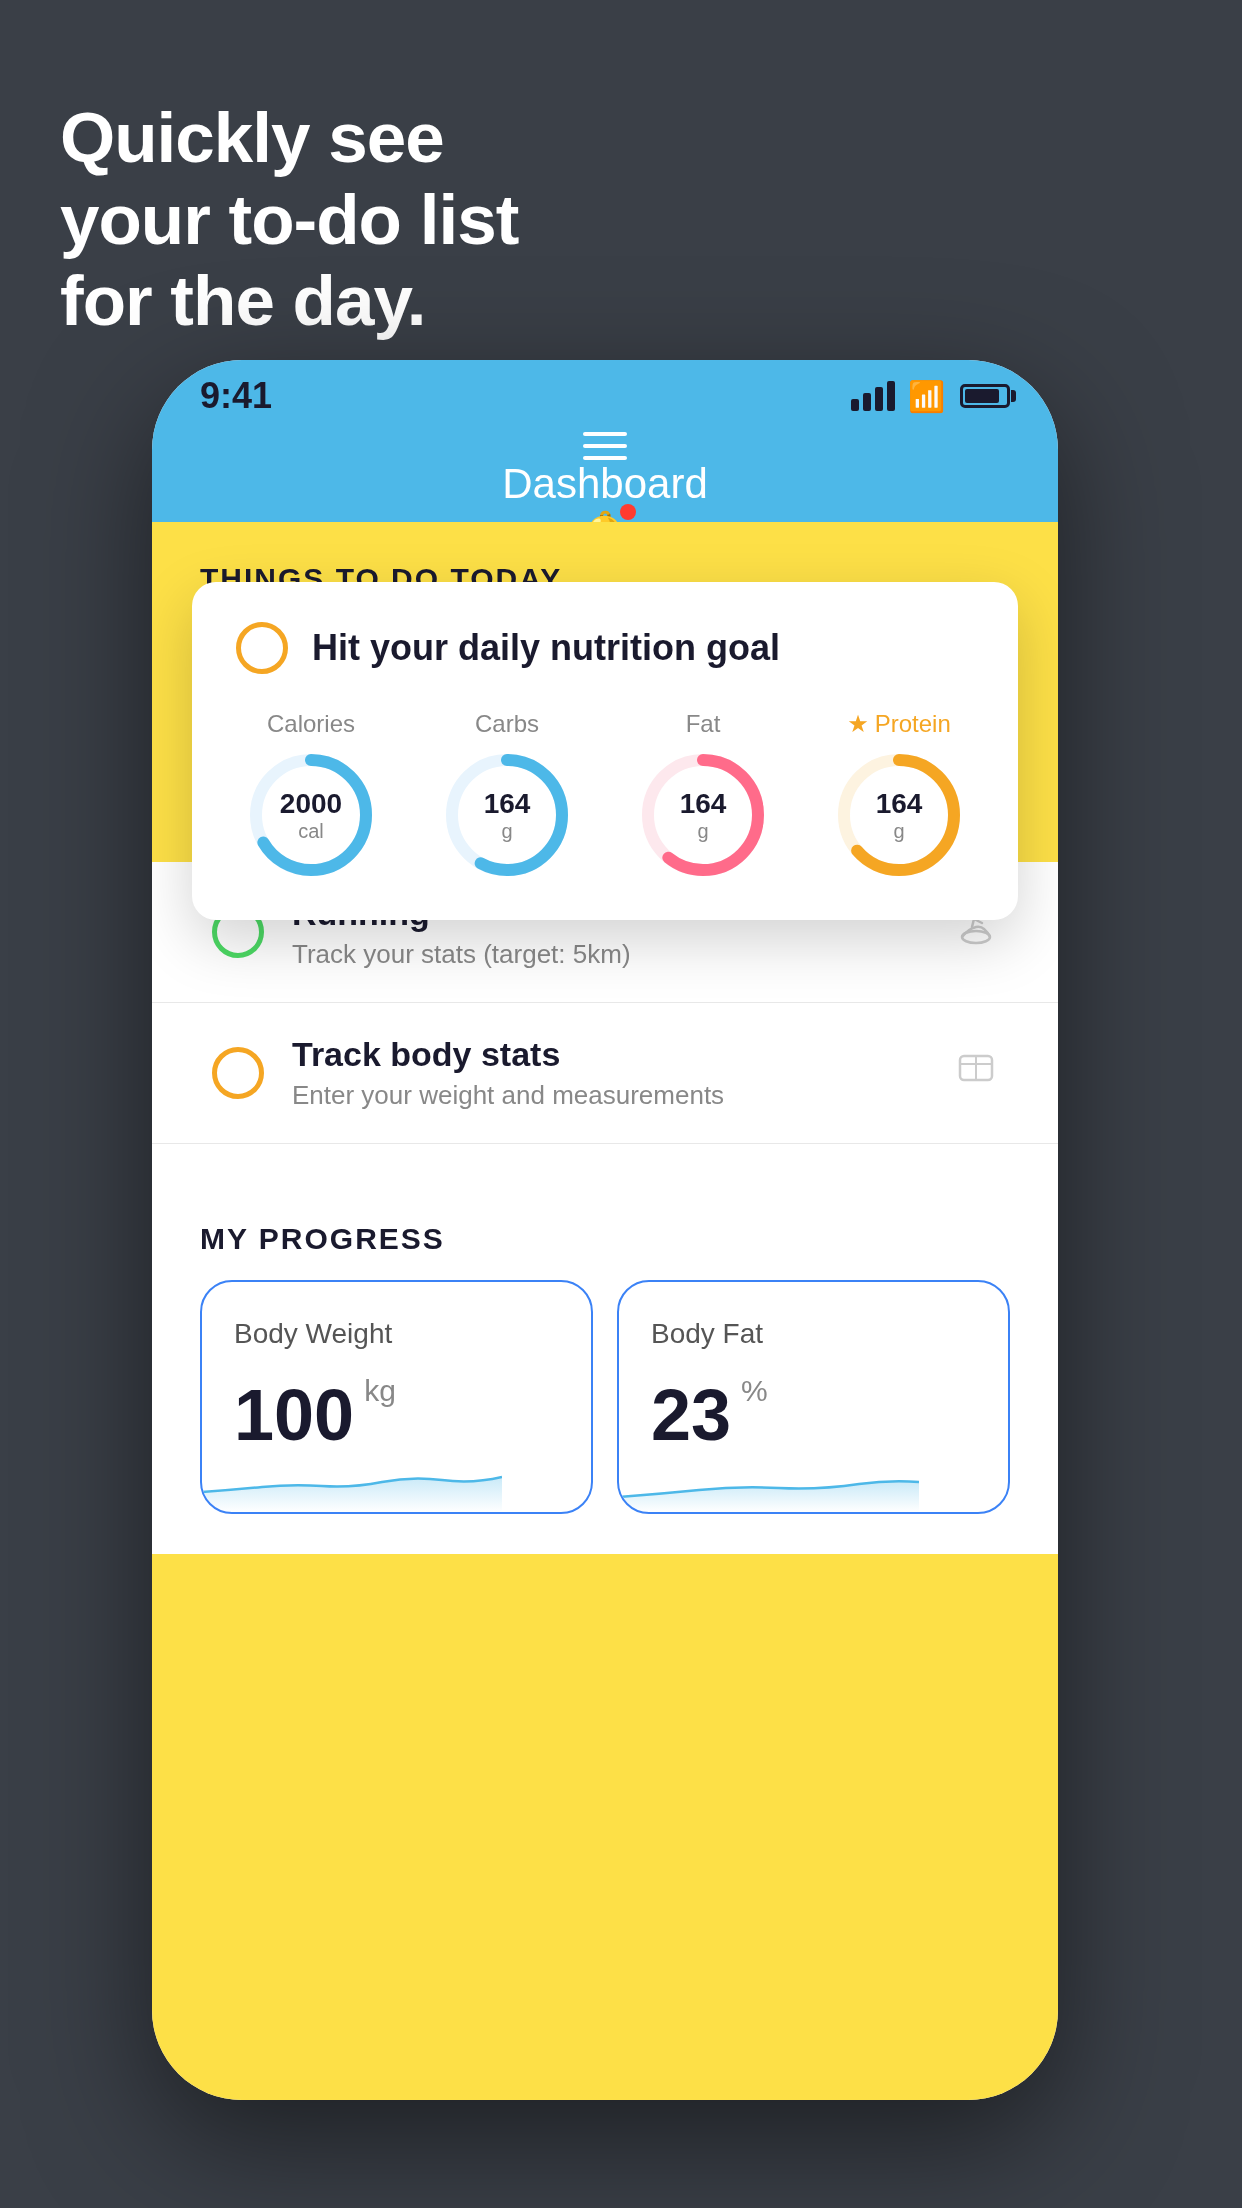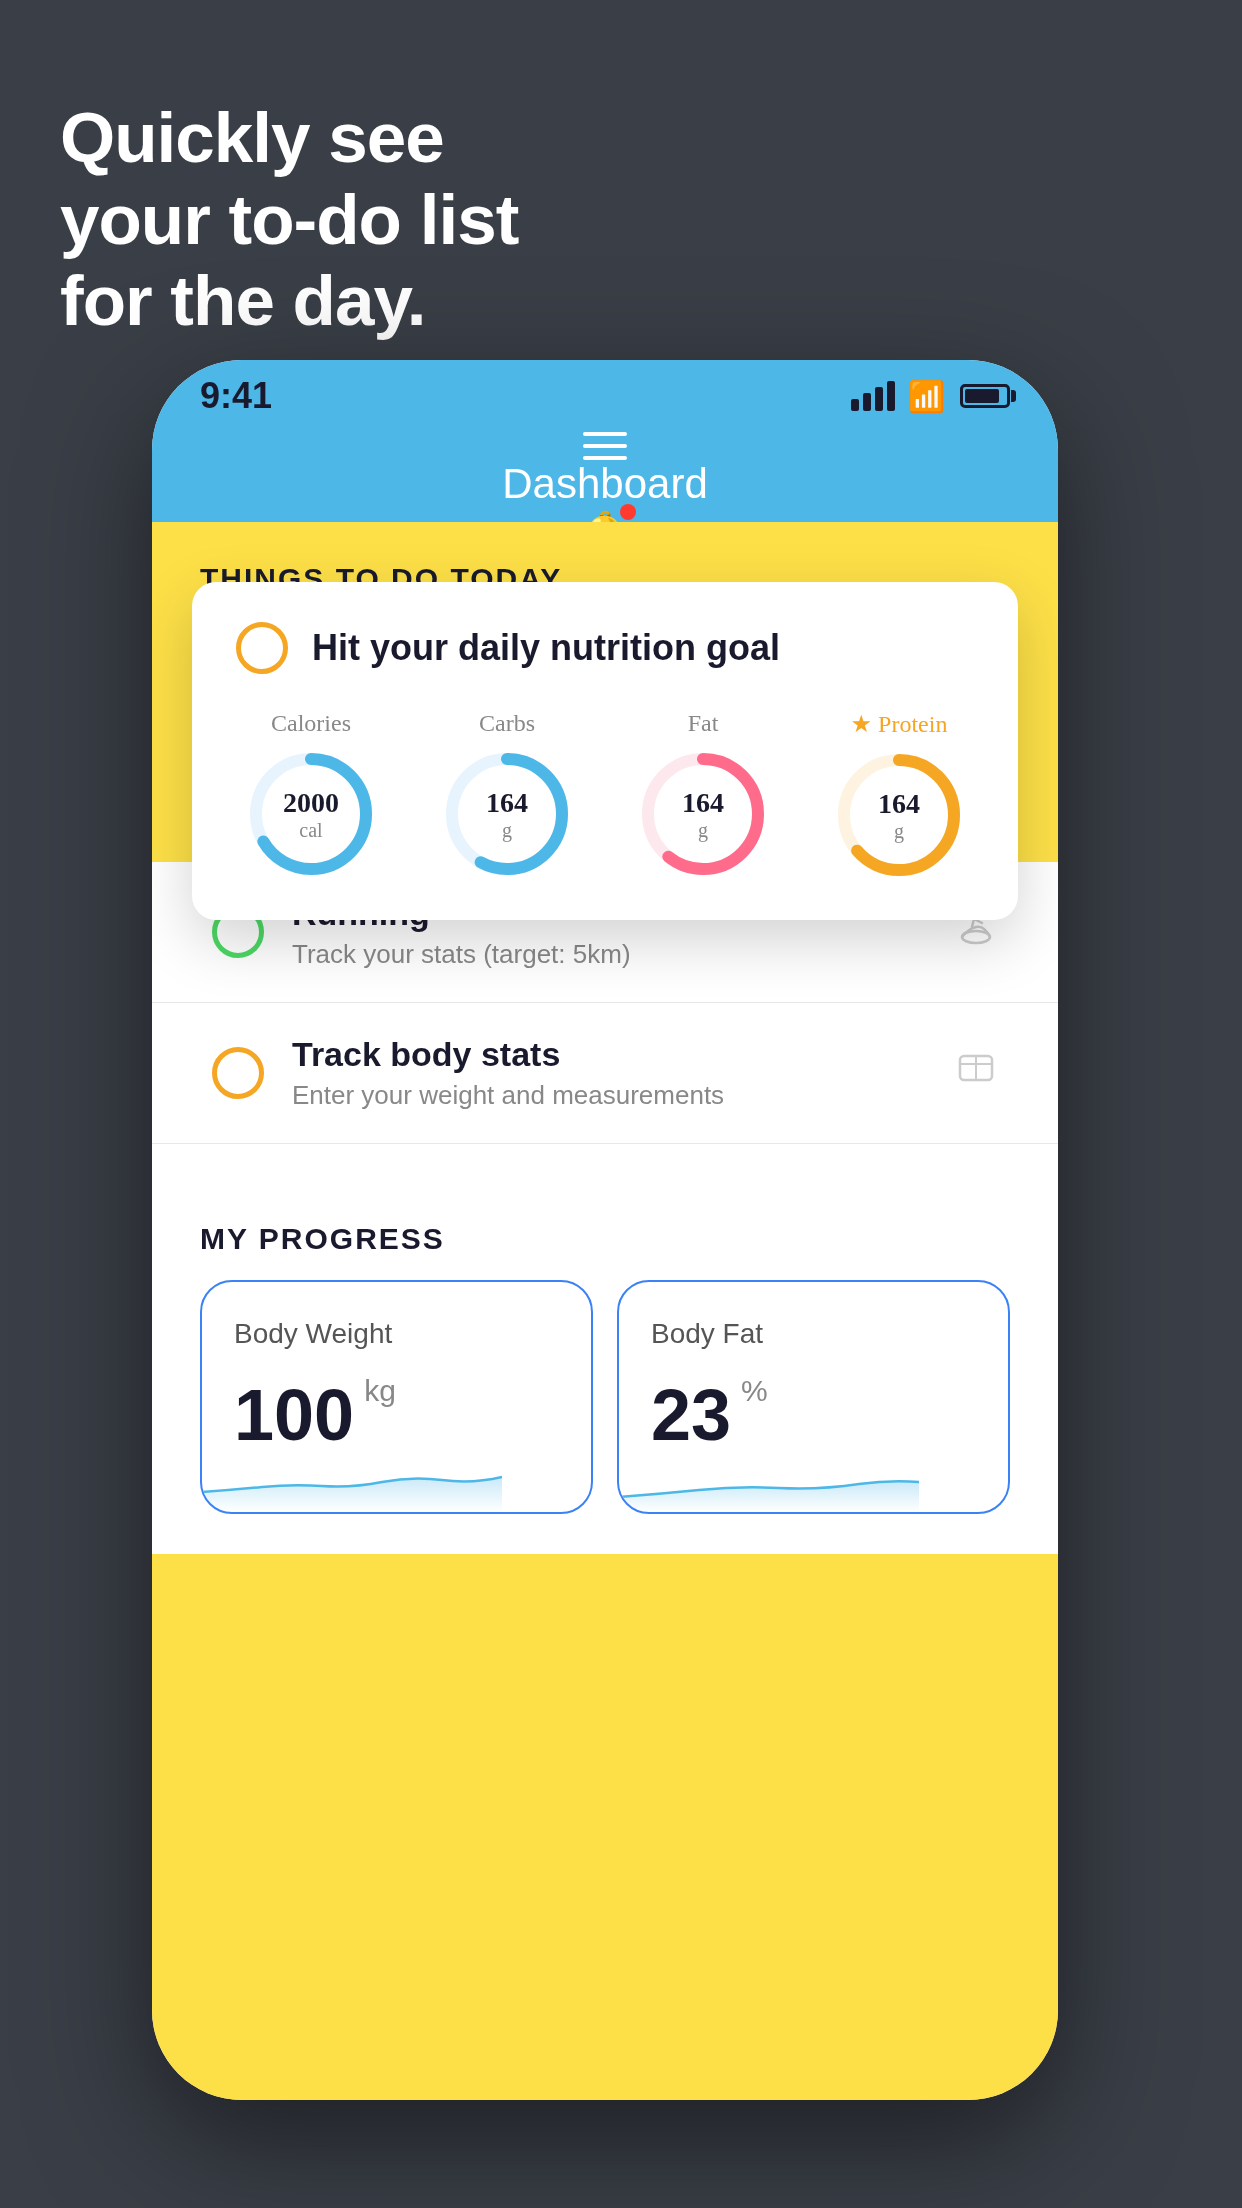--- a/index.html
+++ b/index.html
@@ -199,21 +199,20 @@
       justify-content: space-between;
       align-items: flex-start;
       padding: 0 10px;
     }
 
     .nutrition-item {
       display: flex;
       flex-direction: column;
       align-items: center;
       gap: 12px;
-      font-family: Liberation Serif, serif;
     }
 
     .nutrition-label {
       font-size: 24px;
       color: #888;
       font-weight: 400;
     }
 
     .nutrition-label.starred {
       display: flex;

